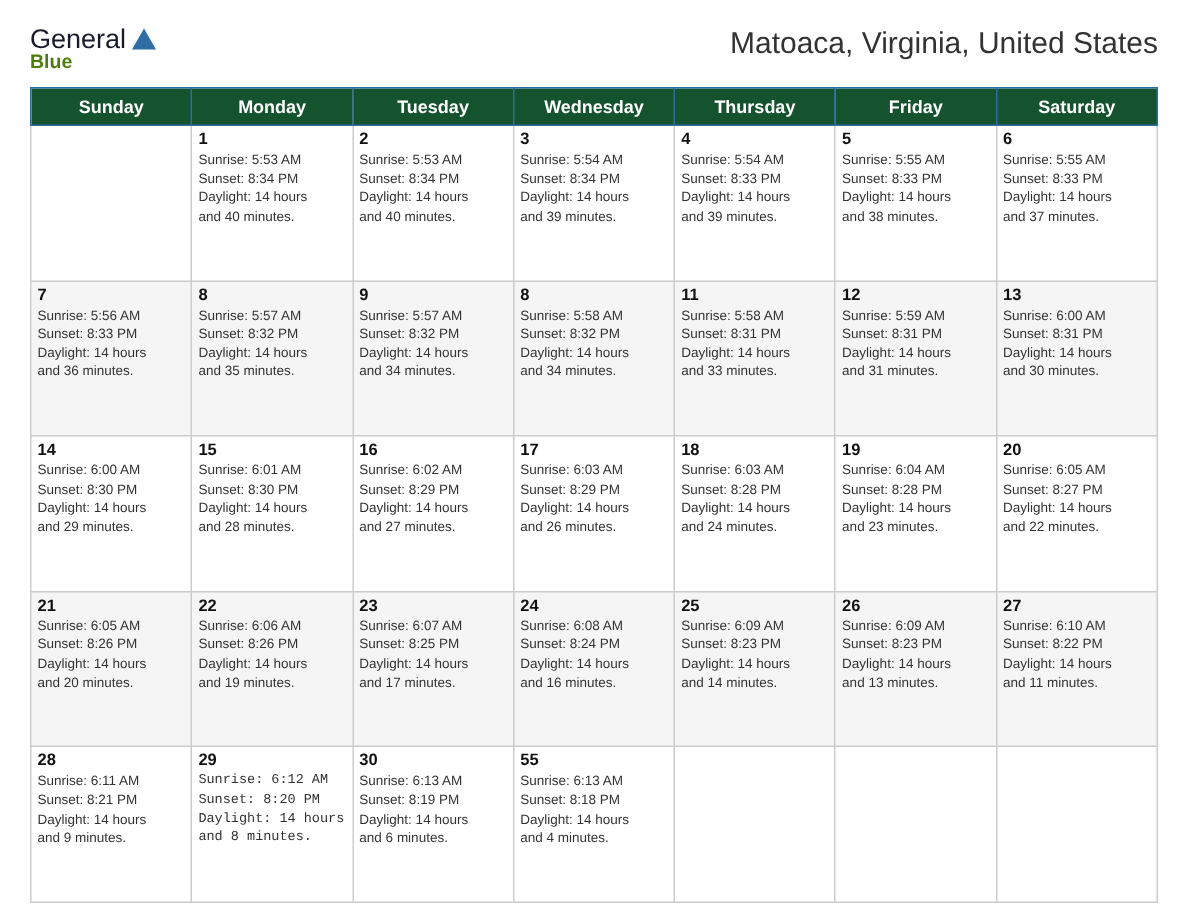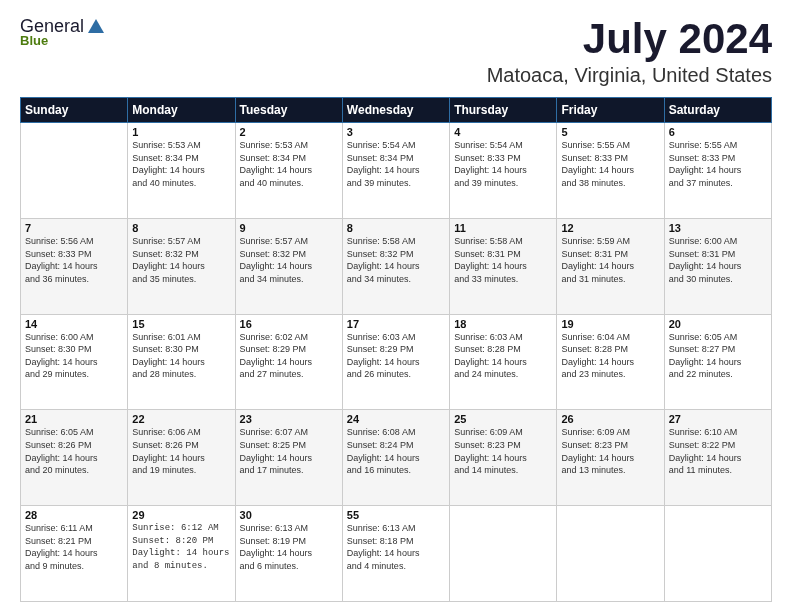--- a/index.html
+++ b/index.html
@@ -48,26 +48,26 @@
       margin-top: 2px;
     }
     .calendar {
       flex: 1;
       border: 1px solid #ccc;
       border-collapse: collapse;
       width: 100%;
       table-layout: fixed;
     }
     .calendar th {
-      background-color: #0f172a;
+      background-color: #14532d;
       color: #fff;
       font-size: 12px;
       font-weight: bold;
       padding: 5px 4px;
-      text-align: left;
+      text-align: center;
       border: 1px solid #2e6da4;
     }
     .calendar td {
       border: 1px solid #ccc;
       vertical-align: top;
       padding: 3px 4px;
       font-size: 9.5px;
       color: #333;
       height: 88px;
       background: #fff;
@@ -96,21 +96,20 @@
     <div class="logo">
       <div class="logo-text">
         <span style="font-size:18px;font-weight:normal;color:#1a1a2e;">General</span>
         <svg width="20" height="20" viewBox="0 0 20 20">
           <polygon points="10,2 18,16 2,16" fill="#2e6da4"></polygon>
         </svg>
       </div>
       <span style="font-size:13px;font-weight:bold;color:#4d7c0f;margin-top:-4px;">Blue</span>
     </div>
     <div class="title-section">
-      <div class="main-title">July 2024</div>
       <div class="subtitle">Matoaca, Virginia, United States</div>
     </div>
   </div>
 
   <table class="calendar" id="cal-table">
     <thead id="cal-head">
       <tr id="cal-header-row">
           <th>Sunday</th>
           <th>Monday</th>
           <th>Tuesday</th>

